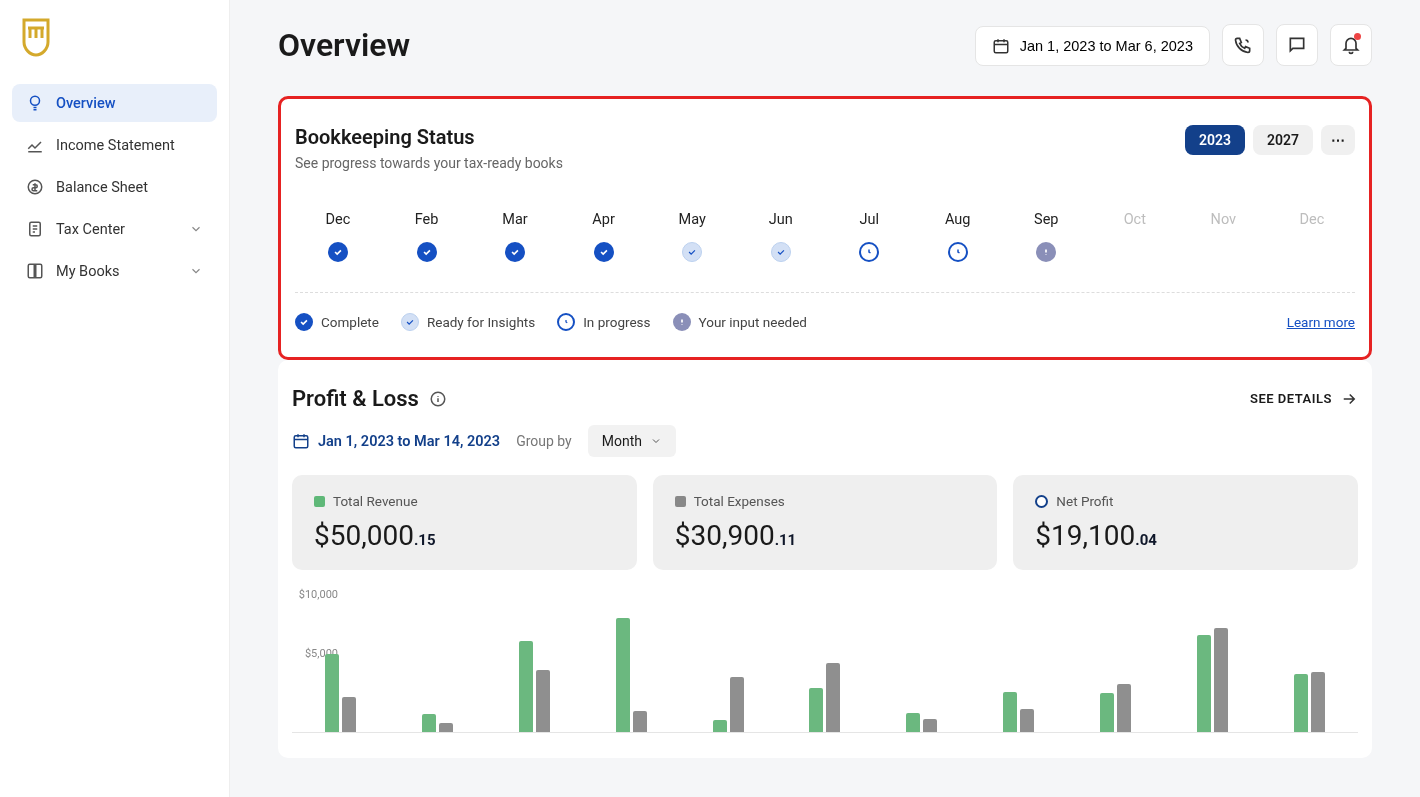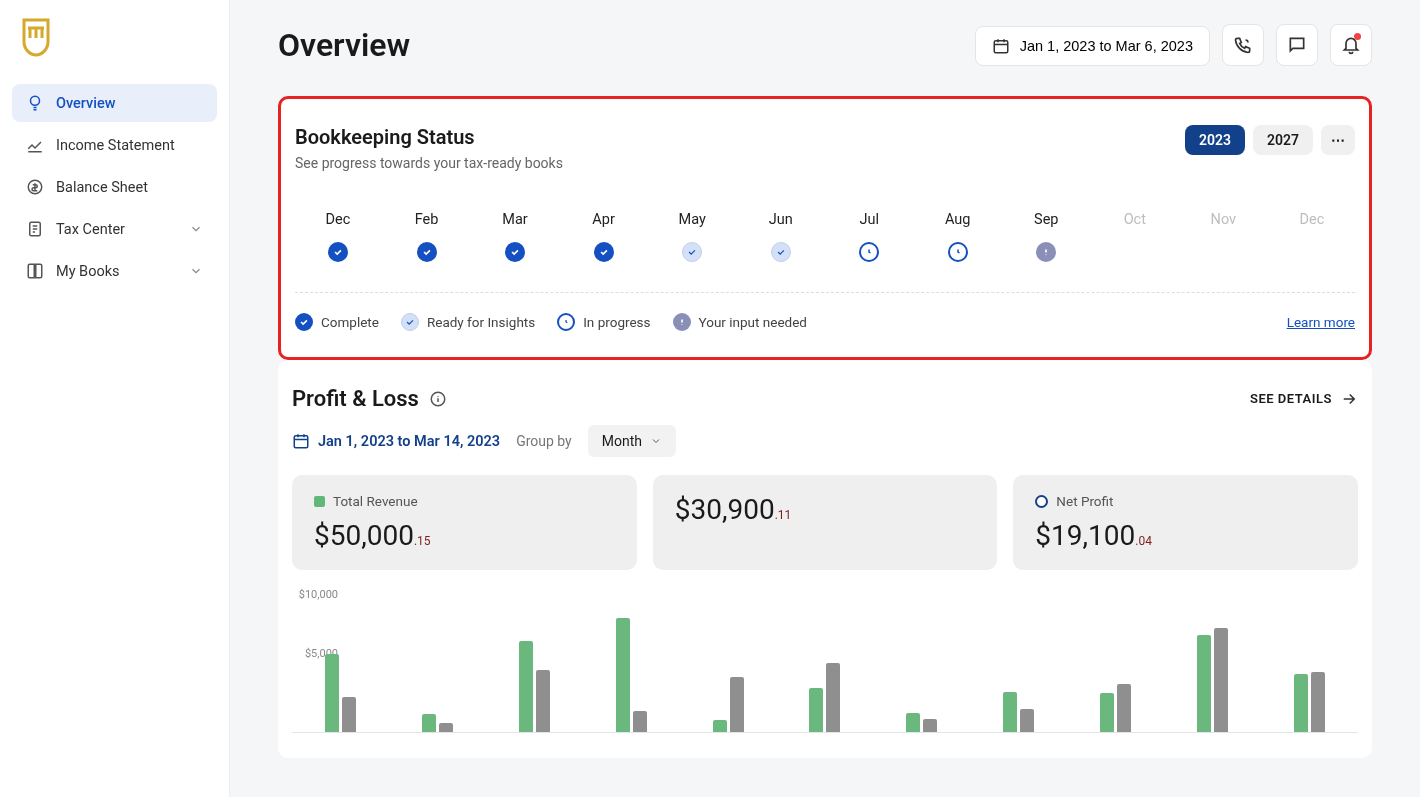--- a/index.html
+++ b/index.html
@@ -47,21 +47,21 @@
 .group-label { color: #777; font-size: 14px; }
 .group-select { background: #f2f2f2; border-radius: 6px; padding: 8px 14px; font-size: 14px; display: flex; gap: 8px; align-items: center; cursor: pointer; }
 .pl-cards { display: flex; gap: 16px; margin-top: 18px; }
 .pl-card { flex: 1; background: #efefef; border-radius: 10px; padding: 18px 22px; }
 .pl-card-label { display: flex; gap: 8px; align-items: center; font-size: 13.5px; color: #555; margin-bottom: 10px; }
 .swatch { width: 11px; height: 11px; border-radius: 2px; }
 .sw-green { background: #5fb878; }
 .sw-gray { background: #888; }
 .sw-net { width: 13px; height: 13px; border: 2px solid #13408a; border-radius: 50%; background: #fff; }
 .big-num { font-size: 28px; font-weight: 400; }
-.sup { font-size: 12px; font-weight: 400; color: #7f1d1d; }
+.sup { font-size: 15px; font-weight: 700; color: #0f172a; }
 .chart-area { margin-top: 18px; display: flex; gap: 14px; flex-direction: column; }
 .chart-yaxis { display: flex; flex-direction: column; justify-content: space-between; height: 130px; font-size: 11px; color: #888; text-align: right; width: 46px; }
 .chart-body { position: relative; flex: 1; height: 130px; }
 .grid-line { position: absolute; left: 0; right: 0; height: 1px; background: #e5e5e5; }
 .bars { position: absolute; inset: 0; display: flex; align-items: flex-end; justify-content: space-around; }
 .bar-group { display: flex; align-items: flex-end; gap: 3px; }
 .bar { width: 14px; border-radius: 2px 2px 0 0; }
 .br { background: #6bb87f; }
 .be { background: #8f8f8f; }
 .net-line { position: absolute; inset: 0; }
@@ -354,20 +354,24 @@
 
     <div class="pl-cards">
       <div class="pl-card">
         <div class="pl-card-label">
             <span class="swatch sw-green"></span>
             <span>Total Revenue</span>
           </div>
         <div><span class="big-num">$<span>50,000</span></span><span class="sup">.15</span></div>
       </div>
       <div class="pl-card">
+        <div class="pl-card-label">
+            <span class="swatch sw-gray"></span>
+            <span>Total Expenses</span>
+          </div>
         <div><span class="big-num">$<span>30,900</span></span><span class="sup">.11</span></div>
       </div>
       <div class="pl-card">
         <div class="pl-card-label">
             <span class="sw-net"></span>
             <span>Net Profit</span>
           </div>
         <div><span class="big-num">$<span>19,100</span></span><span class="sup">.04</span></div>
       </div>
     </div>

